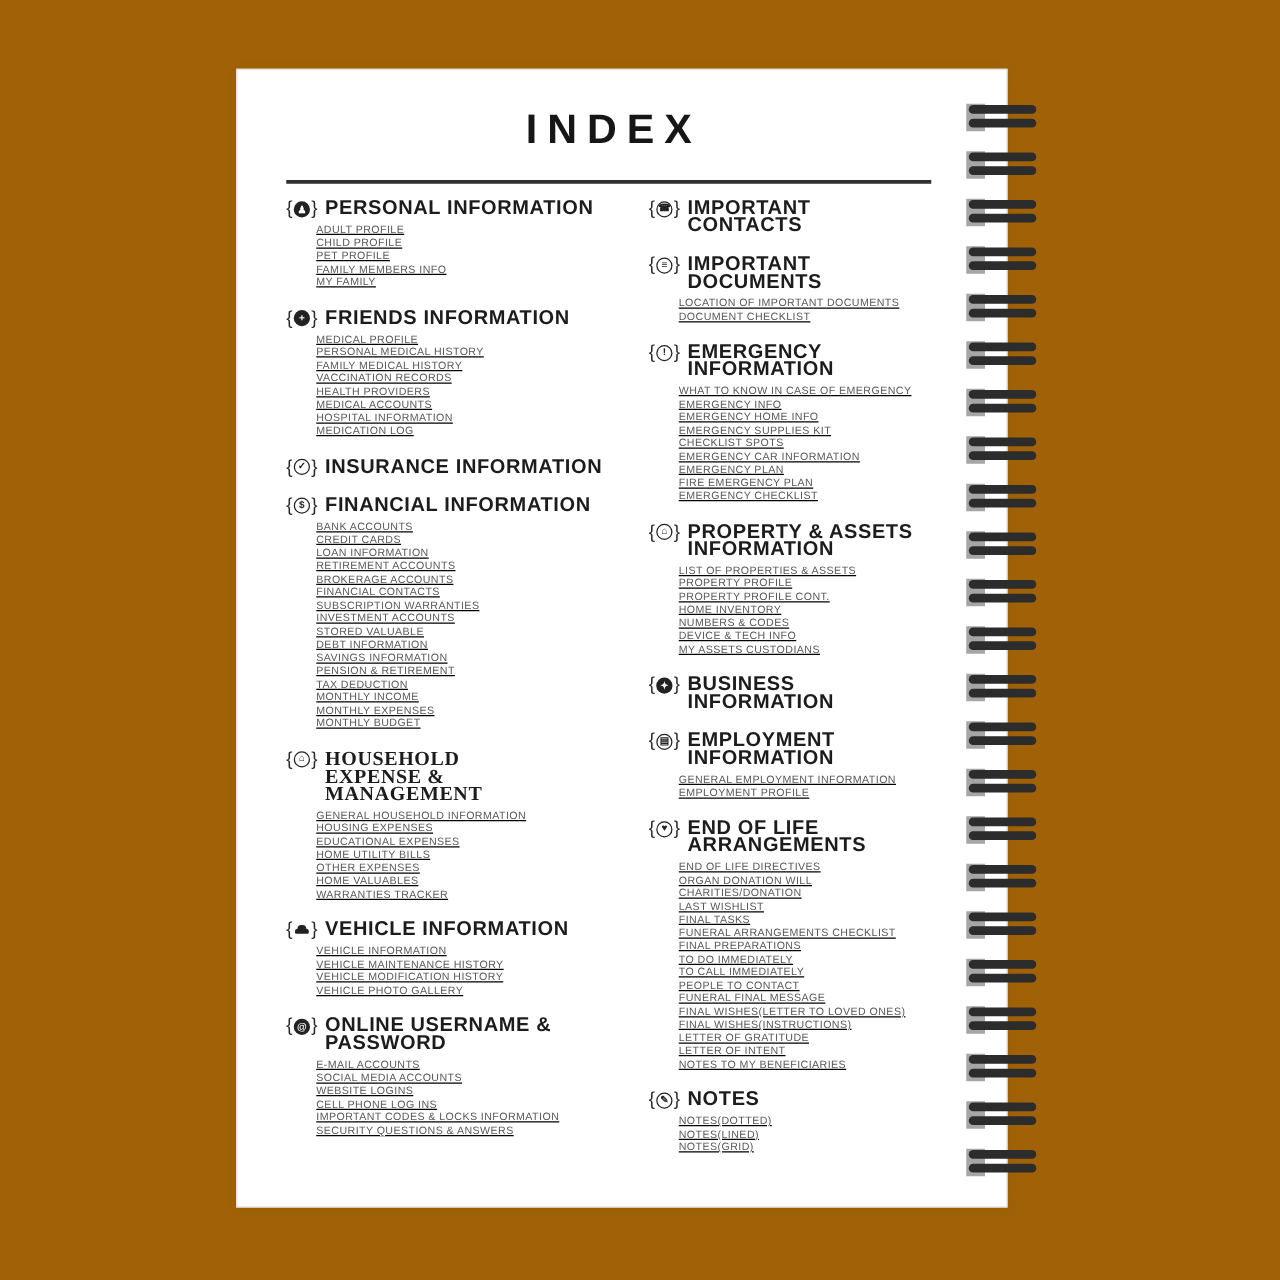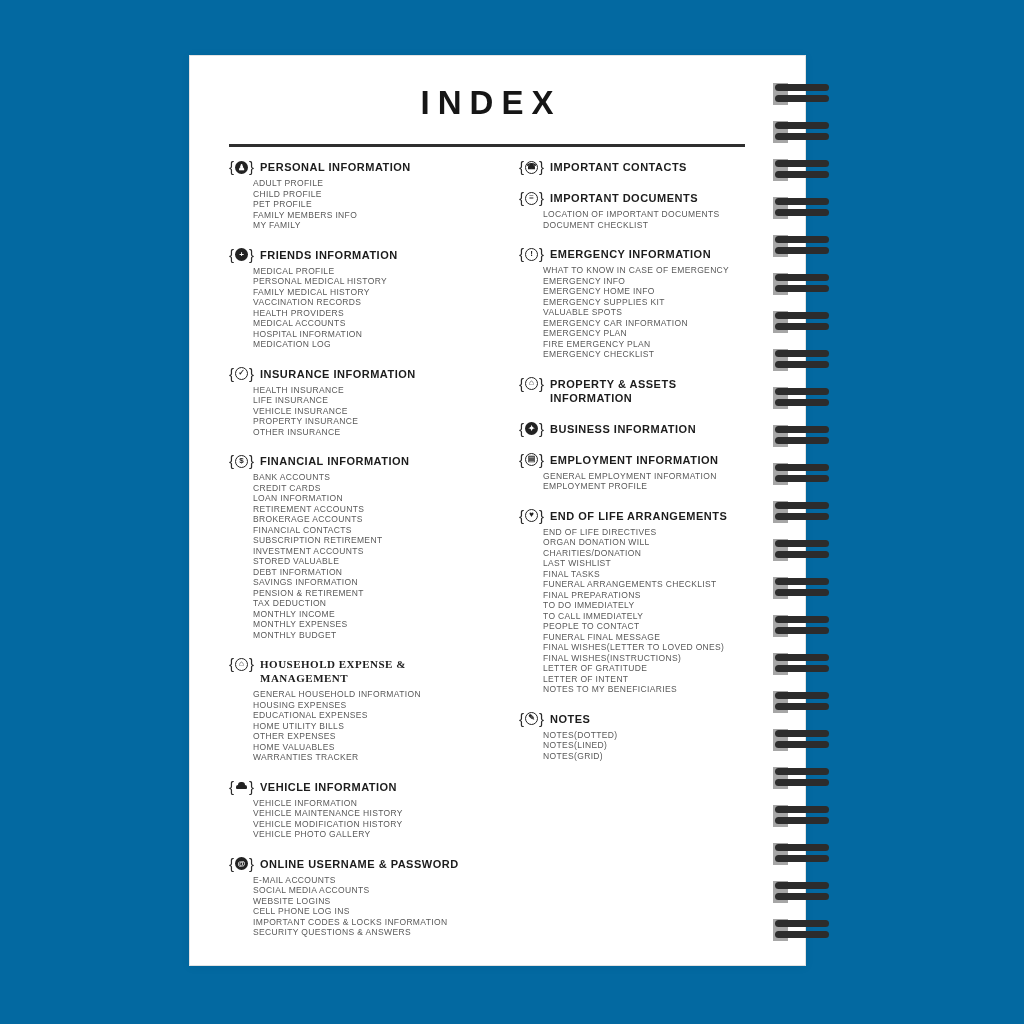--- a/index.html
+++ b/index.html
@@ -2,21 +2,21 @@
 <html><head>
 <meta charset="utf-8">
 <style>
   html,body{margin:0;padding:0;}
   body{
     width:1024px;height:1024px;
     background:#fdfdfd;
     font-family:"Liberation Sans", sans-serif;
     -webkit-font-smoothing:antialiased;
   }
-  .photo{position:relative;width:1024px;height:1024px;background:#0369a1;overflow:hidden;}
+  .photo{position:relative;width:1024px;height:1024px;background:#a16207;overflow:hidden;}
 
   
   .page{
     position:absolute;left:189px;top:55px;width:617px;height:911px;
     background:#ffffff;
     border:1px solid #e3e3e3;
     box-shadow:0 1px 10px rgba(0,0,0,0.05);
     box-sizing:border-box;
   }
   .content{padding:30px 60px 0 39px;}
@@ -47,26 +47,26 @@
   .glyph.car{border-radius:0;border:none;position:relative;}
   .glyph.car::before{
     content:"";position:absolute;left:1px;top:5px;width:11px;height:4px;
     background:#222;border-radius:2px 2px 1px 1px;
   }
   .glyph.car::after{
     content:"";position:absolute;left:3px;top:2px;width:7px;height:4px;
     background:#222;border-radius:3px 3px 0 0;
   }
   .sec-title{
-    font-size:11px;line-height:14px;font-weight:700;
+    font-size:16px;line-height:14px;font-weight:700;
     letter-spacing:0.5px;color:#1c1c1c;
   }
   .sec-title.narrow{max-width:178px;font-family:Liberation Serif, serif;}
   .sec-items{
-    list-style:none;margin:4px 0 0 0;padding:0 0 0 24px;
+    list-style:none;margin:4px 0 0 0;padding:0 0 0 24px;text-decoration:underline;
   }
   .sec-items li{
     font-size:8.5px;line-height:10.5px;letter-spacing:0.35px;
     color:#585858;font-weight:500;white-space:nowrap;
   }
 
   
   .binding{position:absolute;left:773px;top:83px;width:60px;}
   .coil{position:relative;width:57px;height:22px;margin-bottom:16px;}
   .coil .plate{position:absolute;left:0;top:0;width:15px;height:22px;background:#a6a6a6;}
@@ -126,46 +126,39 @@
 
   <div class="section">
     <div class="sec-head">
       <span class="sec-icon">
                   <span class="brace">{</span>
                   <span class="glyph outline">✓</span>
                   <span class="brace">}</span>
                 </span>
       <span class="sec-title">INSURANCE INFORMATION</span>
     </div>
-    <ul class="sec-items">
-                <li>HEALTH INSURANCE</li>
-                <li>LIFE INSURANCE</li>
-                <li>VEHICLE INSURANCE</li>
-                <li>PROPERTY INSURANCE</li>
-                <li>OTHER INSURANCE</li>
-              </ul>
   </div>
 
   <div class="section">
     <div class="sec-head">
       <span class="sec-icon">
                   <span class="brace">{</span>
                   <span class="glyph outline">$</span>
                   <span class="brace">}</span>
                 </span>
       <span class="sec-title">FINANCIAL INFORMATION</span>
     </div>
     <ul class="sec-items">
                 <li>BANK ACCOUNTS</li>
                 <li>CREDIT CARDS</li>
                 <li>LOAN INFORMATION</li>
                 <li>RETIREMENT ACCOUNTS</li>
                 <li>BROKERAGE ACCOUNTS</li>
                 <li>FINANCIAL CONTACTS</li>
-                <li>SUBSCRIPTION RETIREMENT</li>
+                <li>SUBSCRIPTION WARRANTIES</li>
                 <li>INVESTMENT ACCOUNTS</li>
                 <li>STORED VALUABLE</li>
                 <li>DEBT INFORMATION</li>
                 <li>SAVINGS INFORMATION</li>
                 <li>PENSION &amp; RETIREMENT</li>
                 <li>TAX DEDUCTION</li>
                 <li>MONTHLY INCOME</li>
                 <li>MONTHLY EXPENSES</li>
                 <li>MONTHLY BUDGET</li>
               </ul>
@@ -261,37 +254,46 @@
                   <span class="glyph outline">!</span>
                   <span class="brace">}</span>
                 </span>
       <span class="sec-title">EMERGENCY INFORMATION</span>
     </div>
     <ul class="sec-items">
                 <li>WHAT TO KNOW IN CASE OF EMERGENCY</li>
                 <li>EMERGENCY INFO</li>
                 <li>EMERGENCY HOME INFO</li>
                 <li>EMERGENCY SUPPLIES KIT</li>
-                <li>VALUABLE SPOTS</li>
+                <li>CHECKLIST SPOTS</li>
                 <li>EMERGENCY CAR INFORMATION</li>
                 <li>EMERGENCY PLAN</li>
                 <li>FIRE EMERGENCY PLAN</li>
                 <li>EMERGENCY CHECKLIST</li>
               </ul>
   </div>
 
   <div class="section">
     <div class="sec-head">
       <span class="sec-icon">
                   <span class="brace">{</span>
                   <span class="glyph outline">⌂</span>
                   <span class="brace">}</span>
                 </span>
       <span class="sec-title">PROPERTY &amp; ASSETS INFORMATION</span>
     </div>
+    <ul class="sec-items">
+                <li>LIST OF PROPERTIES &amp; ASSETS</li>
+                <li>PROPERTY PROFILE</li>
+                <li>PROPERTY PROFILE CONT.</li>
+                <li>HOME INVENTORY</li>
+                <li>NUMBERS &amp; CODES</li>
+                <li>DEVICE &amp; TECH INFO</li>
+                <li>MY ASSETS CUSTODIANS</li>
+              </ul>
   </div>
 
   <div class="section">
     <div class="sec-head">
       <span class="sec-icon">
                   <span class="brace">{</span>
                   <span class="glyph filled">✦</span>
                   <span class="brace">}</span>
                 </span>
       <span class="sec-title">BUSINESS INFORMATION</span>

